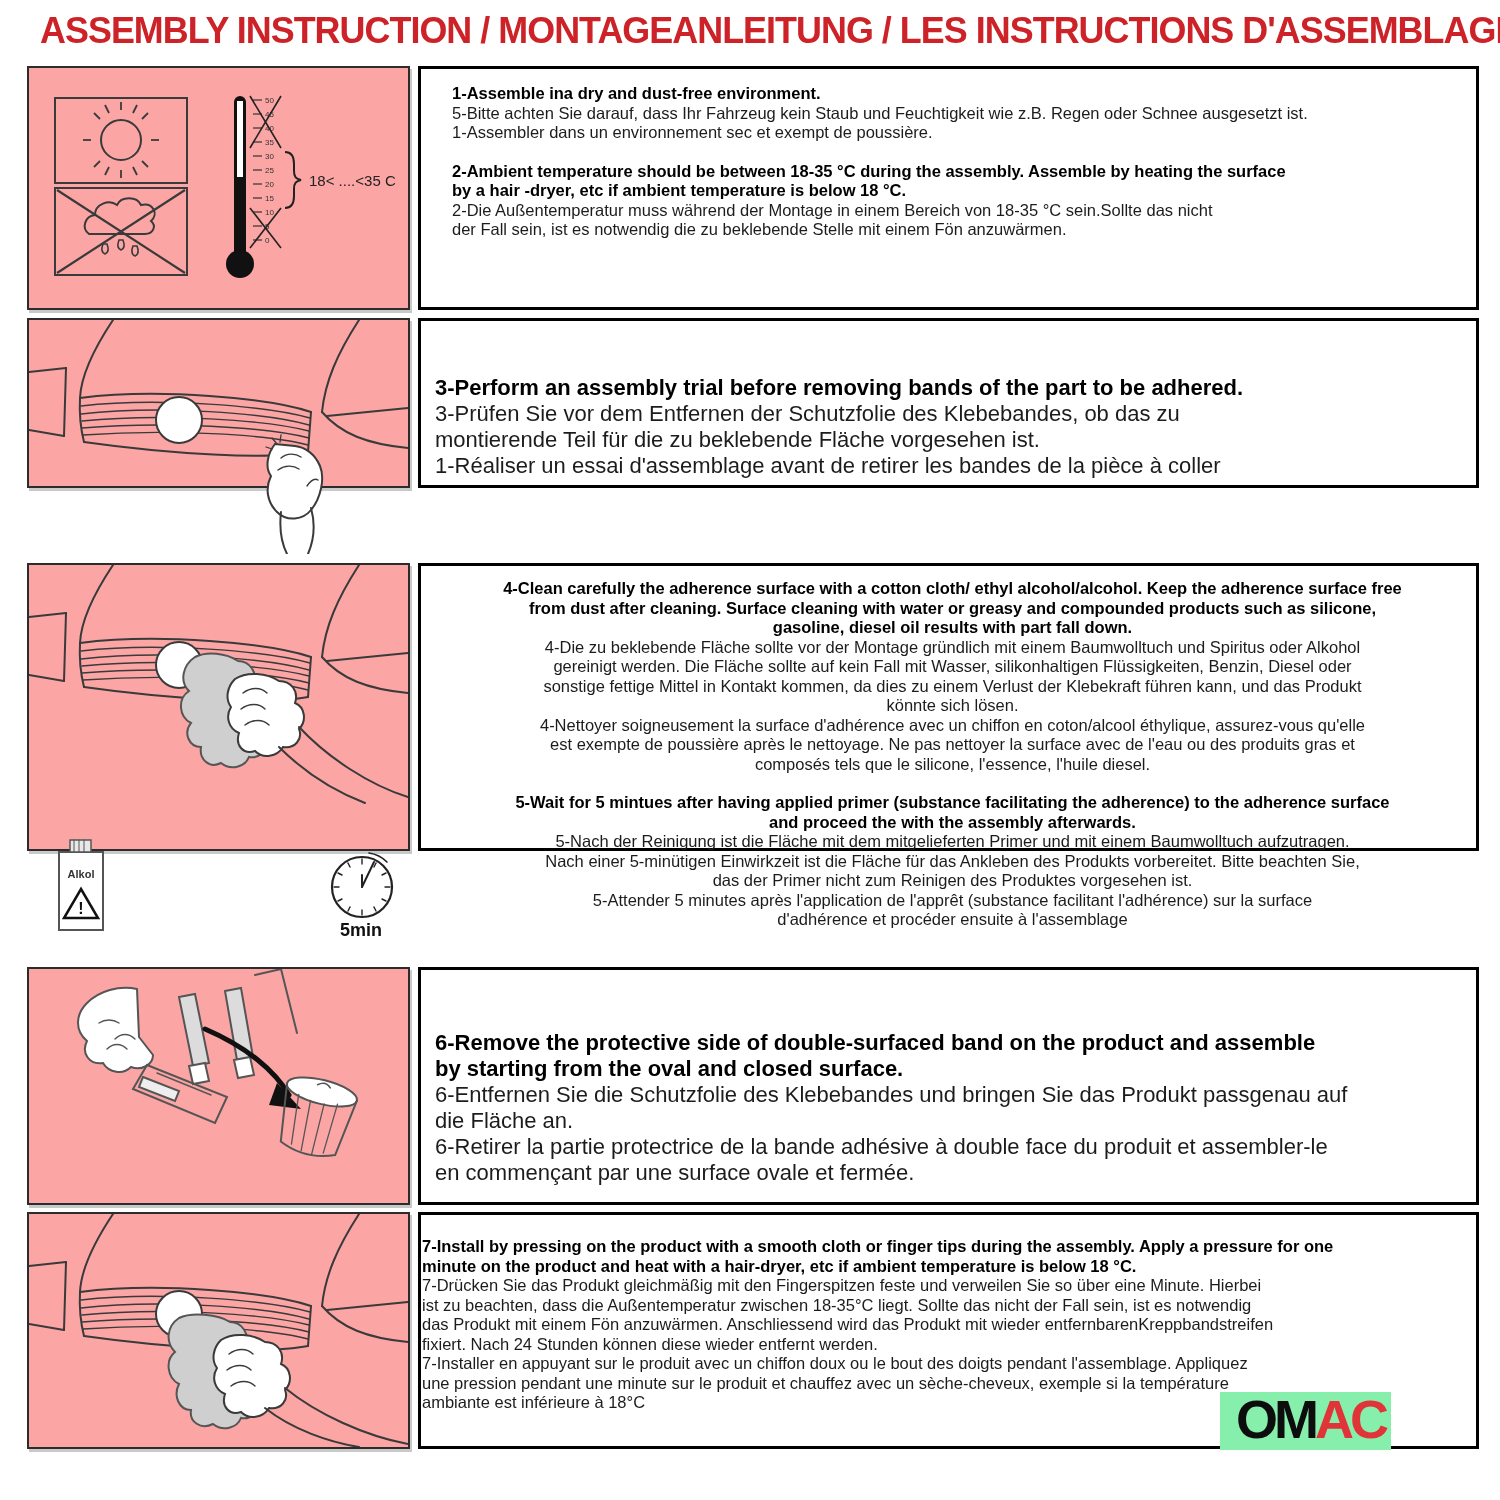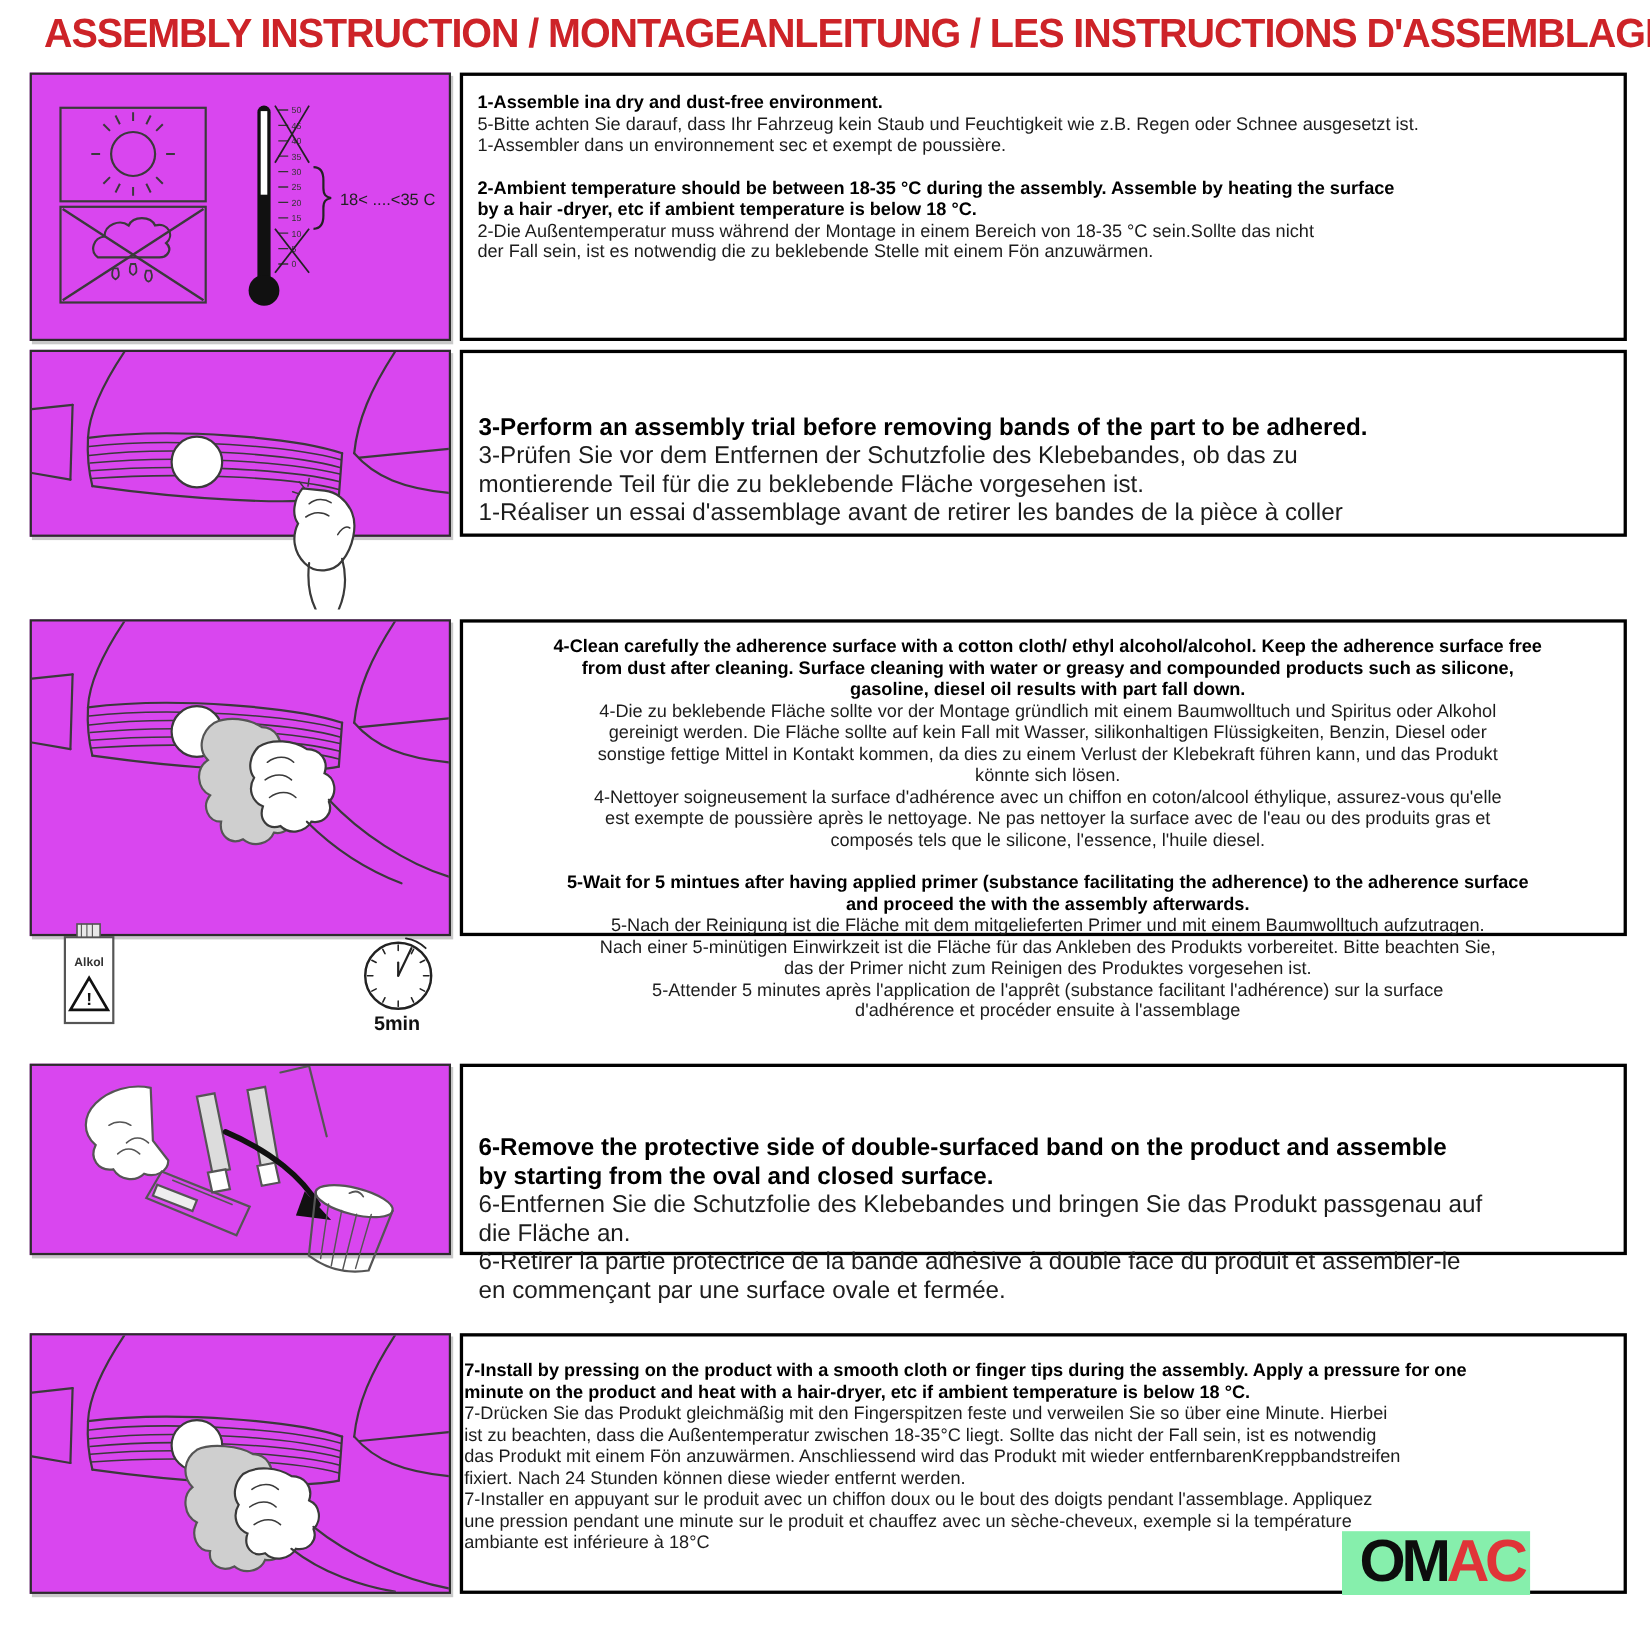--- a/index.html
+++ b/index.html
@@ -7,35 +7,35 @@
 
   .page-title{
     position:absolute;left:40px;top:10px;
     font-size:37px;font-weight:bold;color:#cd2328;
     letter-spacing:-1px;white-space:nowrap;
     transform:scaleX(0.97);transform-origin:left center;
   }
 
   .imgbox{
     position:absolute;left:27px;width:383px;
-    border:2px solid #2c2c2c;background:#d946ef;
+    border:2px solid #2c2c2c;background:#fca5a5;
     box-shadow:2px 3px 0 #c9c9c9;box-sizing:border-box;
   }
   .textbox{
     position:absolute;left:418px;width:1061px;
     border:3px solid #000;background:#fff;box-sizing:border-box;
   }
   .r1{top:66px;height:244px;}
   .r2{top:318px;height:170px;}
   .r3{top:563px;height:288px;text-align:center;}
-  .r4{top:967px;height:174px;}
+  .r4{top:967px;height:238px;}
   .r5{top:1212px;height:237px;}
 
   .inner{box-sizing:border-box;height:100%;}
-  .inner.p1{padding:15px 6px 0 13px;}
+  .inner.p1{padding:15px 6px 0 31px;}
   .inner.p2{padding:54px 40px 0 14px;}
   .inner.p3{padding:13px 5px 0 13px;}
   .inner.p4{padding:60px 40px 0 14px;}
   .inner.p5{padding:22px 6px 0 1px;}
 
   p{margin:0;white-space:pre-line;color:#1c1c1c;}
   .small p{font-size:16.5px;line-height:19.5px;}
   .big p{font-size:22px;line-height:26px;}
   .b{font-weight:bold;color:#000;}
   .gap{margin-top:19px;}

